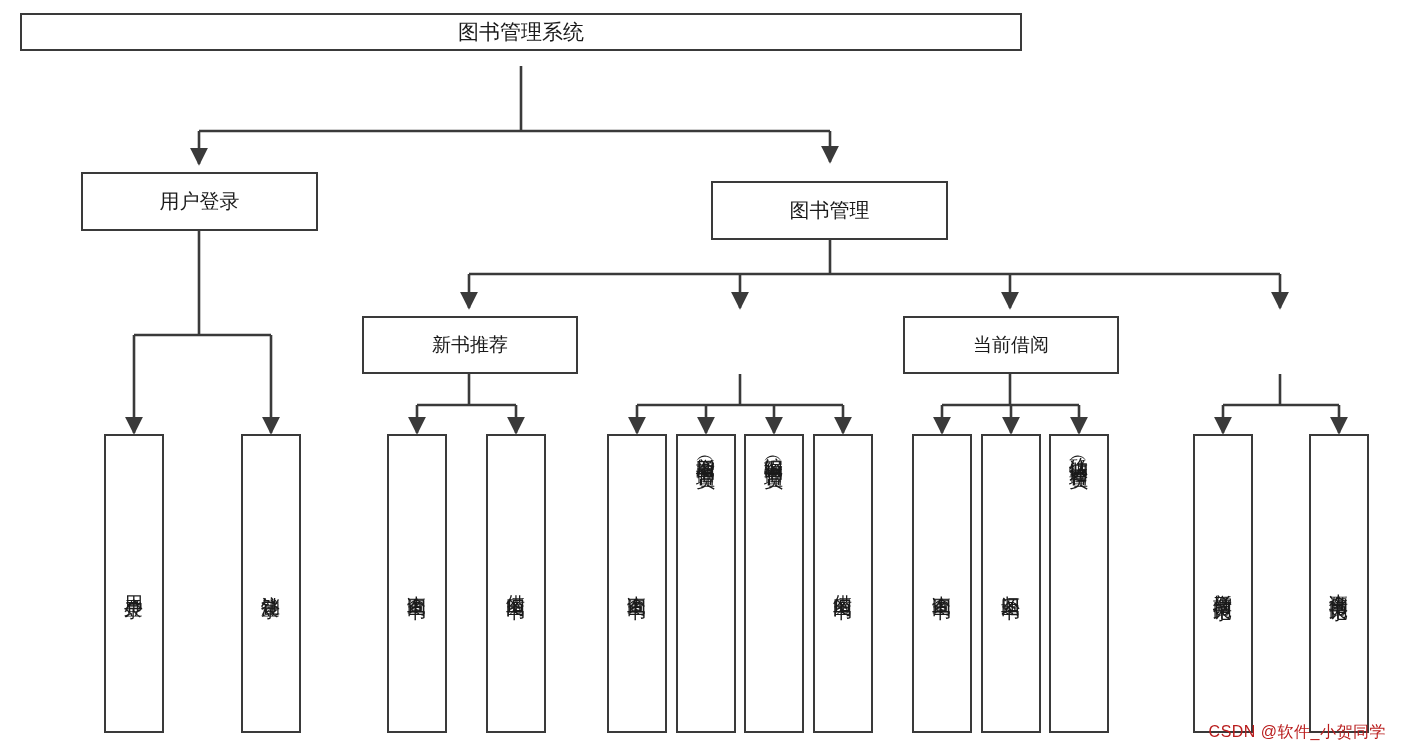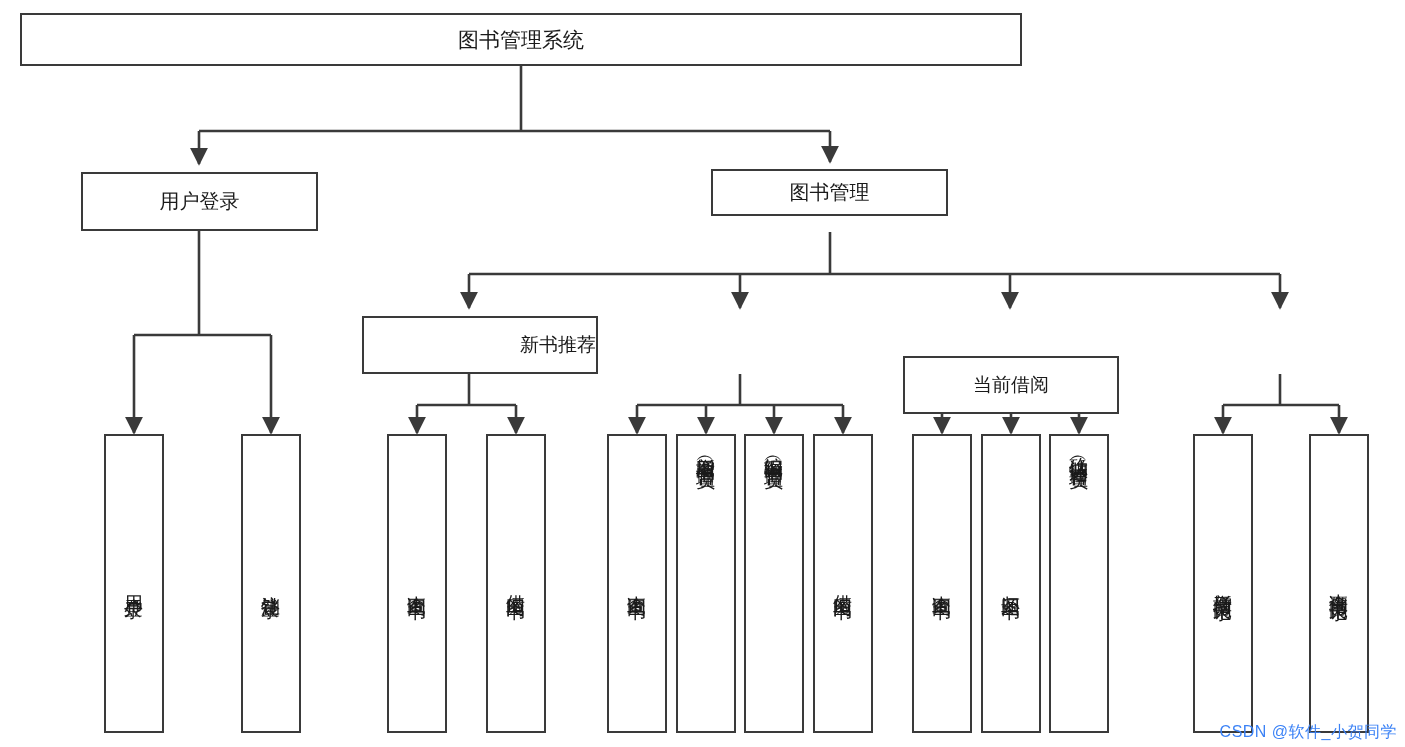--- a/index.html
+++ b/index.html
@@ -46,24 +46,24 @@
   .vtext {
     writing-mode: vertical-rl;
     text-orientation: upright;
     letter-spacing: 2px;
     line-height: 1;
     white-space: nowrap;
   }
   .leaf.mid .vtext { margin-top: 0; }
   .watermark {
     position: absolute;
-    right: 8px;
+    right: 19px;
     bottom: 4px;
     font-size: 16px;
-    color: #3b82f6;
+    color: #b91c1c;
     letter-spacing: 0.5px;
     white-space: nowrap;
   }
 </style>
 </head>
 <body>
 
 <div id="stage">
 
   <svg id="wires" viewBox="0 0 1405 747" xmlns="http://www.w3.org/2000/svg">
@@ -109,35 +109,35 @@
       <path d="M 1011 405 L 1011 433" marker-end="url(#arrow)"></path>
       <path d="M 1079 405 L 1079 433" marker-end="url(#arrow)"></path>
 
       <path d="M 1280 374 L 1280 405"></path>
       <path d="M 1223 405 L 1339 405"></path>
       <path d="M 1223 405 L 1223 433" marker-end="url(#arrow)"></path>
       <path d="M 1339 405 L 1339 433" marker-end="url(#arrow)"></path>
     </g>
   </svg>
 
-  <div class="node level0" style="left:20px; top:13px; width:1002px; height:53px;">
+  <div class="node level0" style="left:20px; top:13px; width:1002px; height:38px;">
     <span>图书管理系统</span>
   </div>
 
   <div class="node level1" style="left:81px; top:172px; width:237px; height:59px;">
     <span>用户登录</span>
   </div>
-  <div class="node level1" style="left:711px; top:169px; width:237px; height:47px;">
+  <div class="node level1" style="left:711px; top:181px; width:237px; height:59px;">
     <span>图书管理</span>
   </div>
 
-  <div class="node level2" style="left:362px; top:316px; width:236px; height:58px;justify-content:flex-end;">
+  <div class="node level2" style="left:362px; top:316px; width:216px; height:58px;">
     <span>新书推荐</span>
   </div>
-  <div class="node level2" style="left:903px; top:316px; width:216px; height:58px;margin-top:40px;">
+  <div class="node level2" style="left:903px; top:316px; width:216px; height:58px;">
     <span>当前借阅</span>
   </div>
 
   <div class="node leaf mid" style="left:104px; top:434px; width:60px; height:299px; align-items:center;">
     <span class="vtext">用户登录</span>
   </div>
   <div class="node leaf mid" style="left:241px; top:434px; width:60px; height:299px; align-items:center;">
     <span class="vtext">注销登录</span>
   </div>
 

